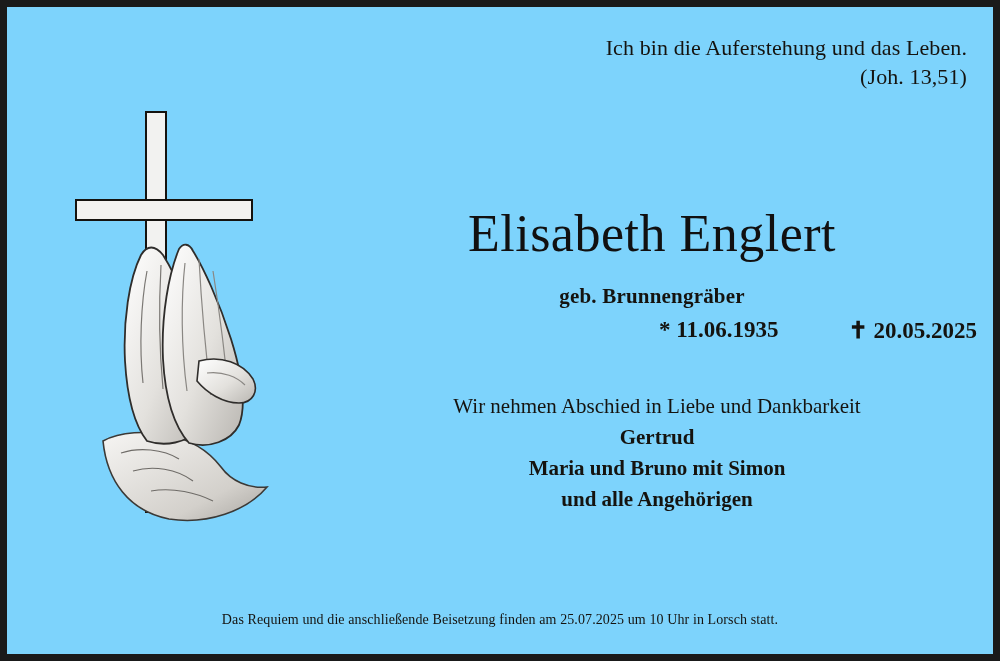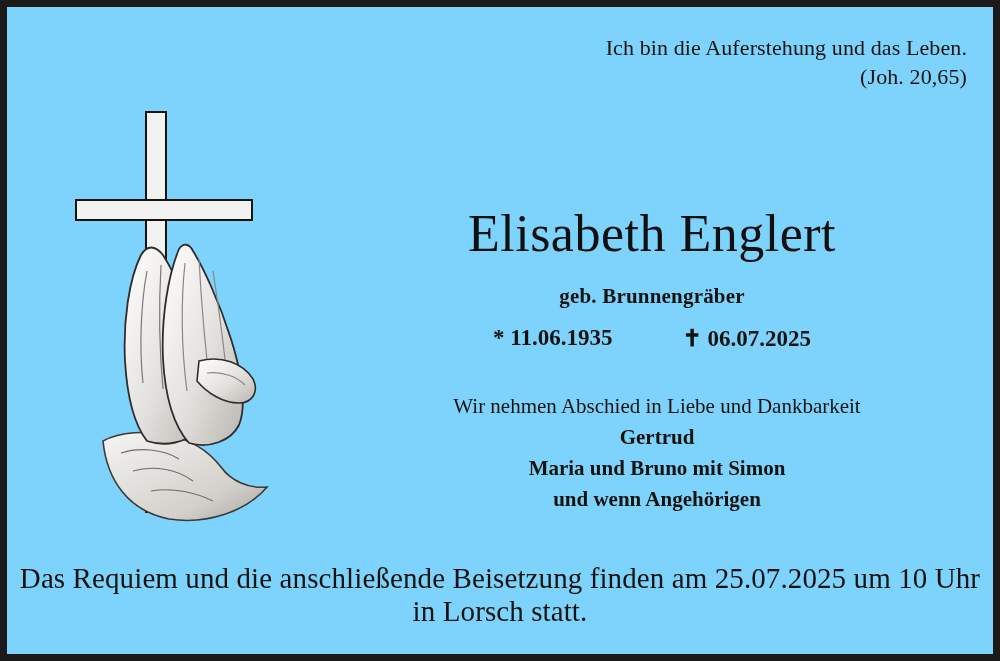--- a/index.html
+++ b/index.html
@@ -100,25 +100,25 @@
     margin-top: 28px;
   }
   .maiden-name {
     margin-top: 22px;
     font-size: 21px;
     font-weight: bold;
     letter-spacing: 0.2px;
     color: #15130f;
   }
   .dates {
-    margin-top: 16px;
+    margin-top: 8px;
     font-size: 23px;
     font-weight: bold;
     display: flex;
-    justify-content: center;
+    justify-content: flex-end;
     gap: 70px;
     color: #15130f;
   }
   .date-item { white-space: nowrap; }
   .cross-glyph { font-weight: bold; }
 
   
   .mourners {
     position: absolute;
     left: 330px;
@@ -132,33 +132,33 @@
   .mourners .lead { font-weight: normal; }
   .mourners .fam { font-weight: bold; }
 
   
   .footer {
     position: absolute;
     left: 0;
     right: 0;
     bottom: 26px;
     text-align: center;
-    font-size: 29px;
+    font-size: 14px;
     color: #15130f;
     letter-spacing: 0.1px;
   }
 </style>
 </head>
 <body>
 
 <div class="notice">
 
   <div class="scripture">
     <div>Ich bin die Auferstehung und das Leben.</div>
-    <div>(Joh. 20,65)</div>
+    <div>(Joh. 13,51)</div>
   </div>
 
   <div class="emblem">
     <div class="cross-v"></div>
     <div class="cross-h"></div>
     <div class="cross-mask-v"></div>
     <div class="hands">
       <svg viewBox="0 0 210 280" width="210" height="280" aria-hidden="true">
         <defs>
           <linearGradient id="skin" x1="0" y1="0" x2="1" y2="1">
@@ -201,27 +201,27 @@
     </div>
   </div>
 
   <div class="nameblock">
     <div class="deceased-name">Elisabeth Englert</div>
     <div class="maiden-name">geb. Brunnengräber</div>
     <div class="dates">
       <span class="date-item">* 11.06.1935</span>
       <span class="date-item">
         <span class="cross-glyph">✝</span>
-        <span>06.07.2025</span>
+        <span>20.05.2025</span>
       </span>
     </div>
   </div>
 
   <div class="mourners">
     <div class="lead">Wir nehmen Abschied in Liebe und Dankbarkeit</div>
     <div class="fam">Gertrud</div>
     <div class="fam">Maria und Bruno mit Simon</div>
-    <div class="fam">und wenn Angehörigen</div>
+    <div class="fam">und alle Angehörigen</div>
   </div>
 
   <div class="footer">Das Requiem und die anschließende Beisetzung finden am 25.07.2025 um 10 Uhr in Lorsch statt.</div>
 
 </div>
 
 </body></html>

